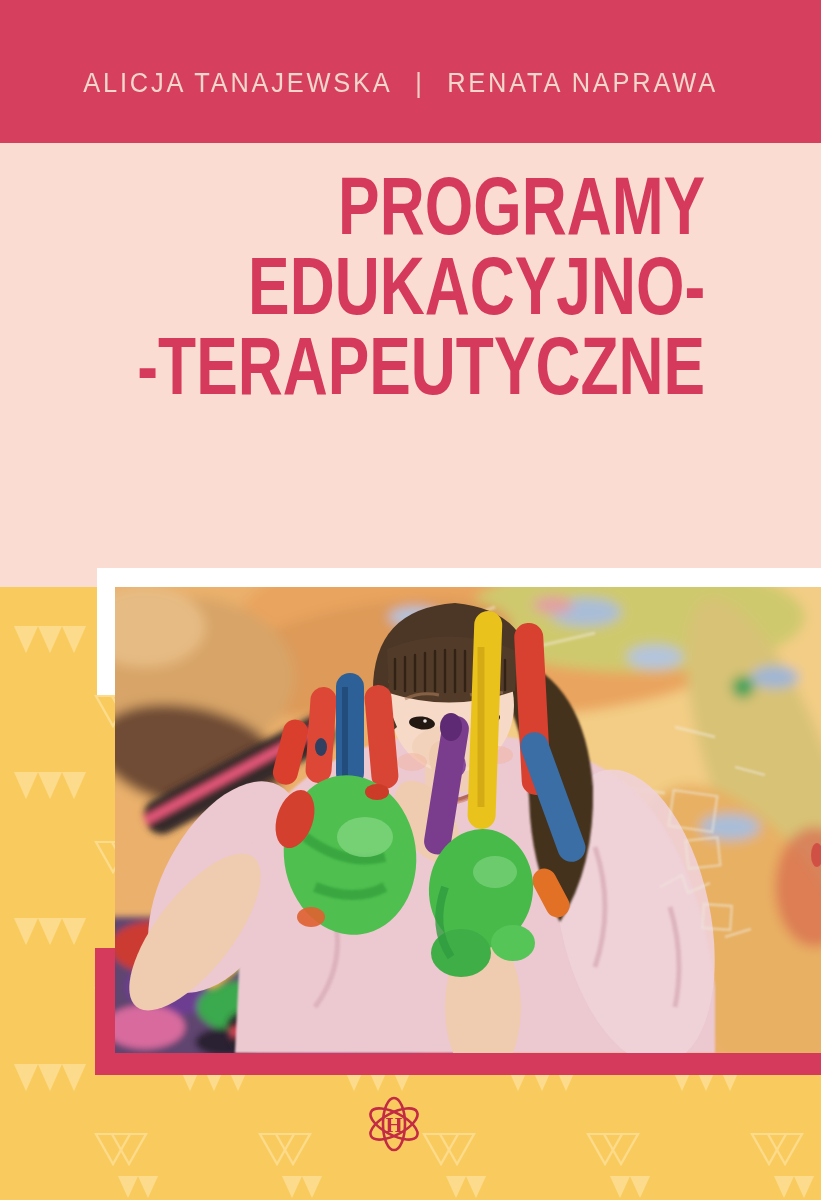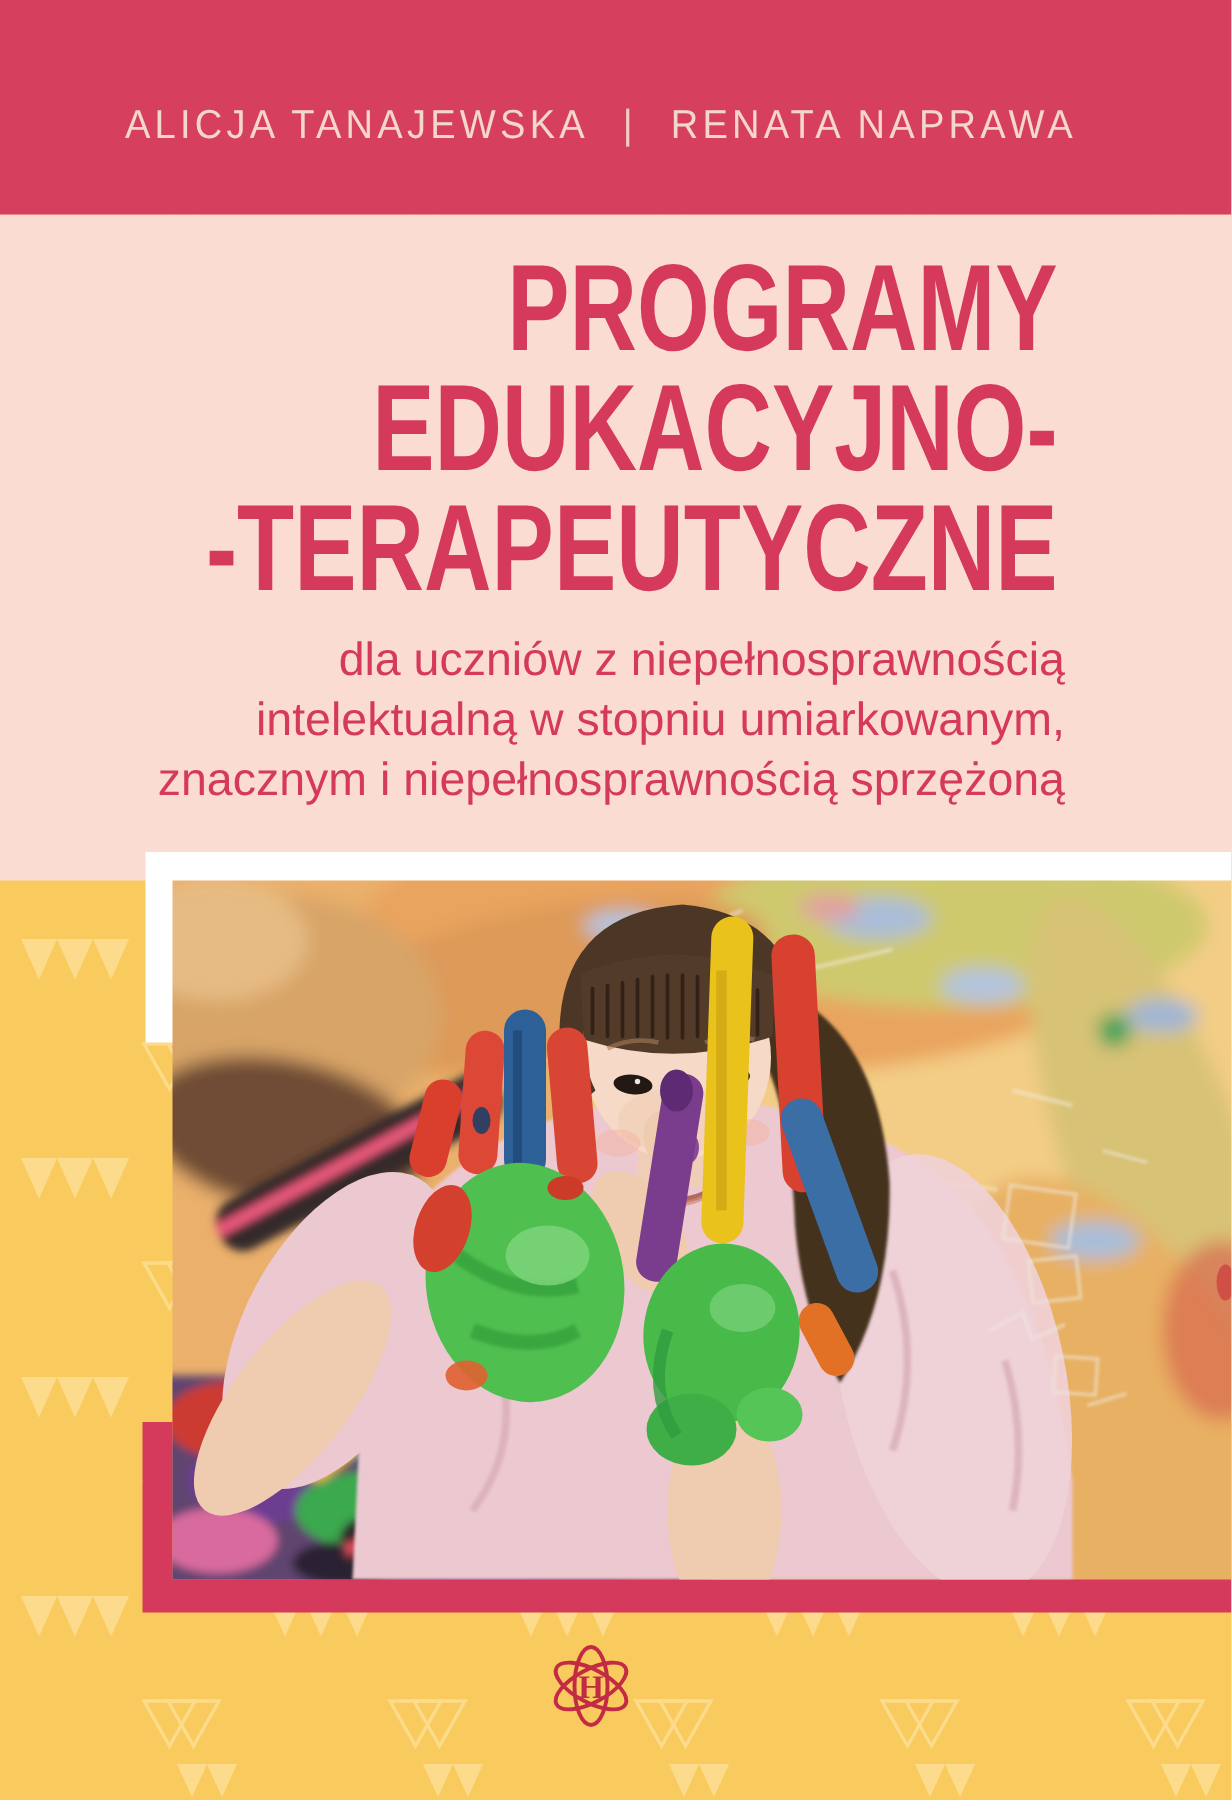--- a/index.html
+++ b/index.html
@@ -61,25 +61,20 @@
       <span>ALICJA TANAJEWSKA</span><span class="author-divider">|</span><span>RENATA NAPRAWA</span>
     </div>
   </div>
 
   <div class="title-block">
     <div>PROGRAMY</div>
     <div>EDUKACYJNO-</div>
     <div>-TERAPEUTYCZNE</div>
   </div>
 
-  <div class="subtitle-block">
-    <div>dla uczniów z niepełnosprawnością</div>
-    <div>intelektualną w stopniu umiarkowanym,</div>
-    <div>znacznym i niepełnosprawnością sprzężoną</div>
-  </div>
 
   <div class="frame-white"></div>
   <div class="frame-crimson"></div>
 
   <svg class="photo" viewBox="0 0 706 466">
     <defs>
       <filter id="b6" x="-30%" y="-30%" width="160%" height="160%">
           <feGaussianBlur stdDeviation="6"></feGaussianBlur>
         </filter>
       <filter id="b3" x="-30%" y="-30%" width="160%" height="160%">

